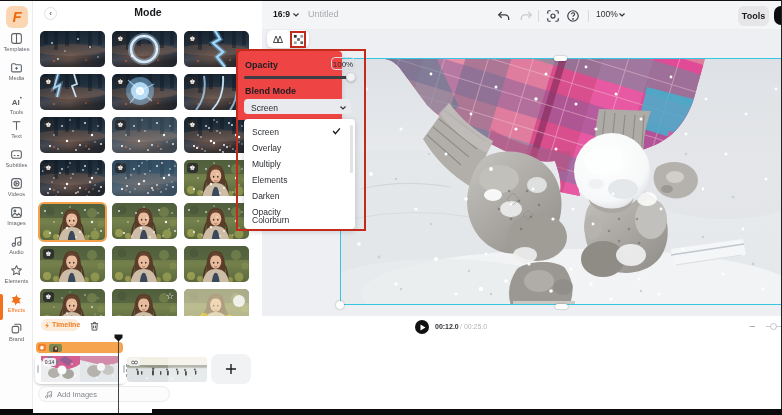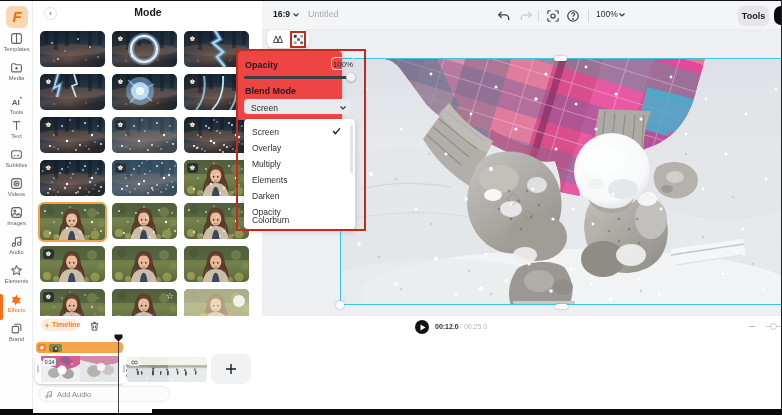--- a/index.html
+++ b/index.html
@@ -739,21 +739,21 @@
 <svg class="abs" style="left:192px;top:47px" width="12" height="12" viewBox="0 0 12 12">
         <path d="M6 1v10M1 6h10" stroke="#1a1c1f" stroke-width="1.4"></path>
       </svg>
 
 <div class="abs" style="left:5px;top:70px;width:132px;height:16px;background:#fcfcfd;border:1px solid #ebebee;border-radius:8px"></div>
 <svg class="abs" style="left:11px;top:74px" width="9" height="9" viewBox="0 0 24 24" fill="none" stroke="#83868c" stroke-width="2">
         <circle cx="7" cy="18" r="3"></circle>
         <circle cx="17" cy="16" r="3"></circle>
         <path d="M10 18V6l10-2v12"></path>
       </svg>
-<span class="abs" style="left:24px;top:74px;font-size:7.5px;color:#85888e">Add Audio</span>
+<span class="abs" style="left:24px;top:74px;font-size:7.5px;color:#85888e">Add Images</span>
 </div>
 
 <div class="abs" style="left:117.5px;top:341px;width:1.5px;height:72px;background:#3e4146;z-index:5"></div>
 <svg class="abs" style="left:114px;top:334px" width="9" height="8" viewBox="0 0 9 8">
       <path d="M0.5 0.5h8v3.2L4.5 7.5 0.5 3.7z" fill="#141414"></path>
     </svg>
 
 <div class="abs" id="popupcard">
 <span class="abs" style="left:7px;top:9px;font-size:9px;font-weight:bold;color:#1d1f23">Opacity</span>
 <div class="abs" style="left:93px;top:6px;width:24px;height:13px;border:1px solid #d8d9dd;border-radius:4px;font-size:8px;color:#2c2e33;text-align:center;line-height:13px">100%</div>

